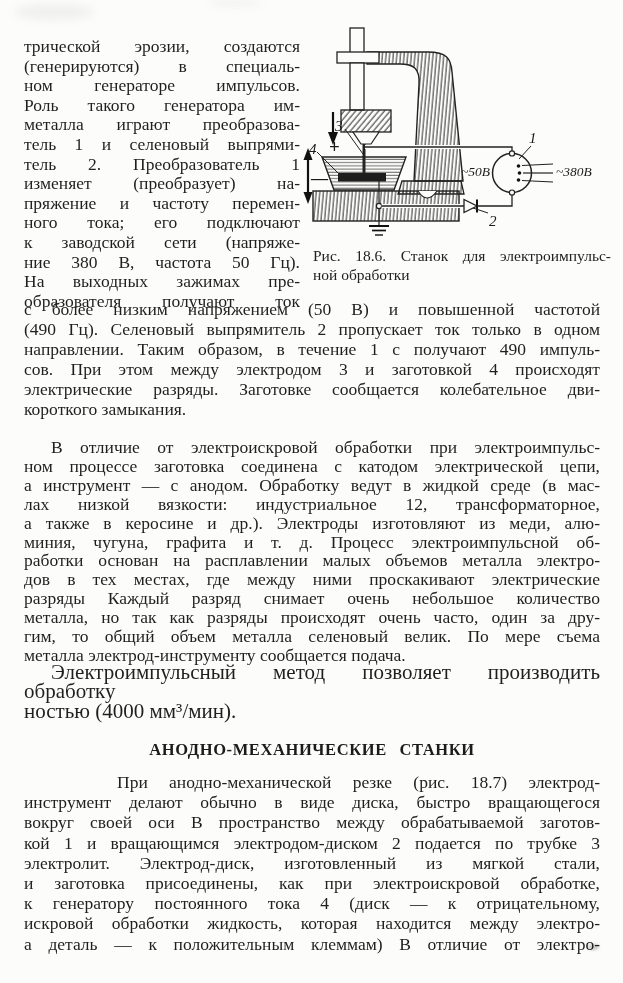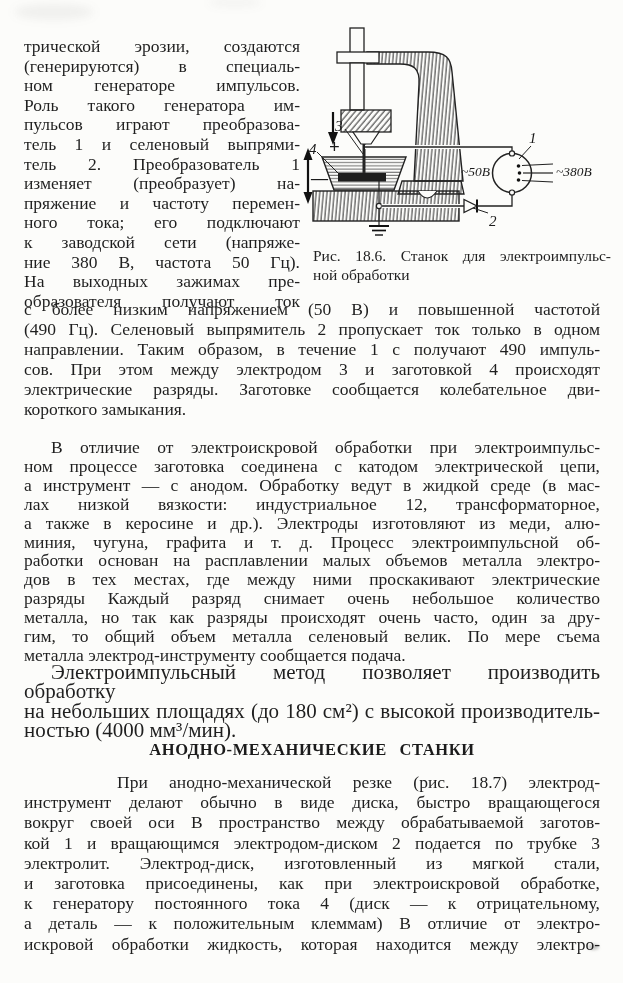--- a/index.html
+++ b/index.html
@@ -51,21 +51,21 @@
 
   <div class="smudge" id="smudge-1"></div>
   <div class="smudge" id="smudge-2"></div>
   <div class="smudge" id="smudge-3"></div>
 
   <div class="tblock" id="left-col">
       <div class="tline">трической эрозии, создаются</div>
       <div class="tline">(генерируются) в специаль-</div>
       <div class="tline">ном генераторе импульсов.</div>
       <div class="tline">Роль такого генератора им-</div>
-      <div class="tline">пульсов играют преобразова-</div>
+      <div class="tline">металла играют преобразова-</div>
       <div class="tline">тель 1 и селеновый выпрями-</div>
       <div class="tline">тель 2. Преобразователь 1</div>
       <div class="tline">изменяет (преобразует) на-</div>
       <div class="tline">пряжение и частоту перемен-</div>
       <div class="tline">ного тока; его подключают</div>
       <div class="tline">к заводской сети (напряже-</div>
       <div class="tline">ние 380 В, частота 50 Гц).</div>
       <div class="tline">На выходных зажимах пре-</div>
       <div class="tline">образователя получают ток</div>
     </div>
@@ -174,31 +174,30 @@
       <div class="tline">работки основан на расплавлении малых объемов металла электро-</div>
       <div class="tline">дов в тех местах, где между ними проскакивают электрические</div>
       <div class="tline">разряды Каждый разряд снимает очень небольшое количество</div>
       <div class="tline">металла, но так как разряды происходят очень часто, один за дру-</div>
       <div class="tline">гим, то общий объем металла селеновый велик. По мере съема</div>
       <div class="tline">металла электрод-инструменту сообщается подача.</div>
     </div>
 
   <div class="tblock flush-last indent-sm" id="para-c">
       <div class="tline">Электроимпульсный метод позволяет производить обработку</div>
-      <div class="tline">на небольших площадях (до 180 см²) с высокой производитель-</div>
       <div class="tline">ностью (4000 мм³/мин).</div>
     </div>
 
   <div id="section-heading">АНОДНО-МЕХАНИЧЕСКИЕ СТАНКИ</div>
 
   <div class="tblock indent-lg" id="para-d">
       <div class="tline">При анодно-механической резке (рис. 18.7) электрод-</div>
       <div class="tline">инструмент делают обычно в виде диска, быстро вращающегося</div>
       <div class="tline">вокруг своей оси В пространство между обрабатываемой заготов-</div>
       <div class="tline">кой 1 и вращающимся электродом-диском 2 подается по трубке 3</div>
       <div class="tline">электролит. Электрод-диск, изготовленный из мягкой стали,</div>
       <div class="tline">и заготовка присоединены, как при электроискровой обработке,</div>
       <div class="tline">к генератору постоянного тока 4 (диск — к отрицательному,</div>
+      <div class="tline">искровой обработки жидкость, которая находится между электро-</div>
       <div class="tline">а деталь — к положительным клеммам) В отличие от электро-</div>
-      <div class="tline">искровой обработки жидкость, которая находится между электро-</div>
     </div>
 
 </div>
 
 </body></html>

